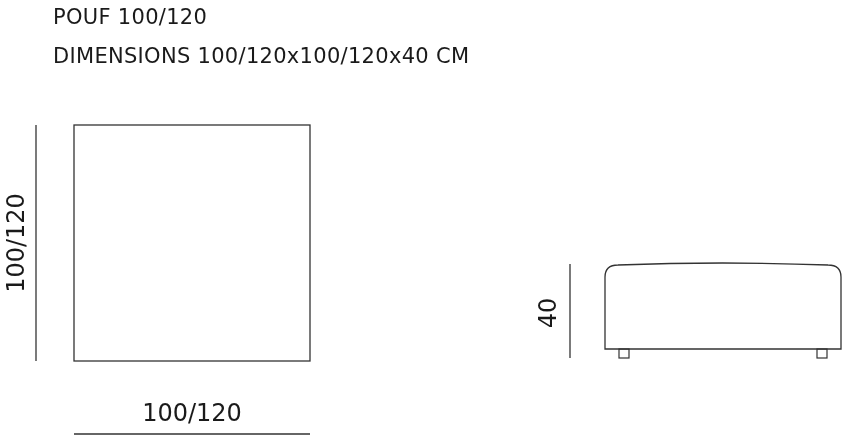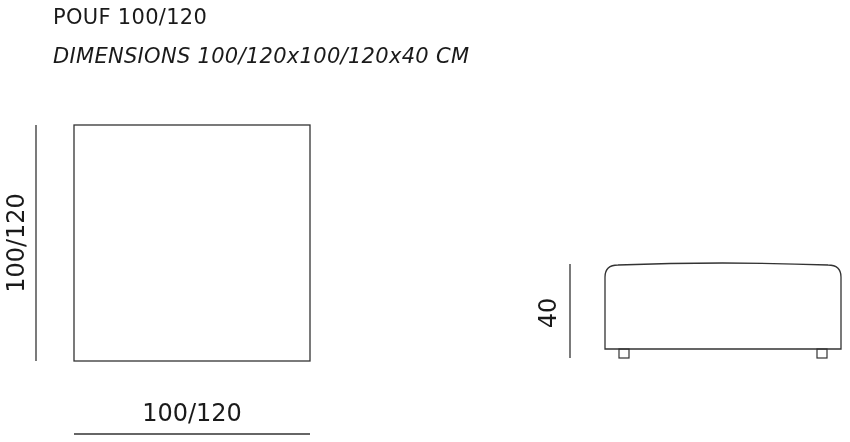--- a/index.html
+++ b/index.html
@@ -1,20 +1,20 @@
 <!DOCTYPE html>
 <html><head>
 <meta charset="utf-8">
 <style>
   html, body { margin:0; padding:0; background:#ffffff; }
   body { width:850px; height:442px; position:relative; overflow:hidden;
          font-family: "DejaVu Sans", sans-serif; color:#1a1a1a; }
   .title { position:absolute; left:38px; font-size:21px; letter-spacing:0.3px; white-space:nowrap;margin-left:15px; }
   #t1 { top:5px; }
-  #t2 { top:44px;font-style:italic; }
+  #t2 { top:44px; }
   svg { position:absolute; left:0; top:0; }
   .lbl { font-family: "DejaVu Sans", sans-serif; font-size:24px; fill:#1a1a1a; }
 </style>
 </head>
 <body>
 
 <div id="t1" class="title">POUF 100/120</div>
 <div id="t2" class="title">DIMENSIONS 100/120x100/120x40 CM</div>
 
 <svg width="850" height="442" viewBox="0 0 850 442">

